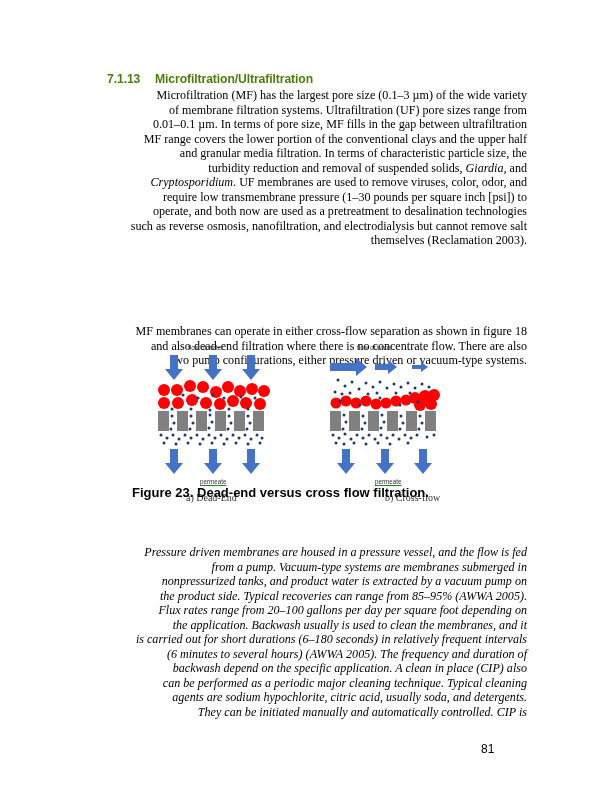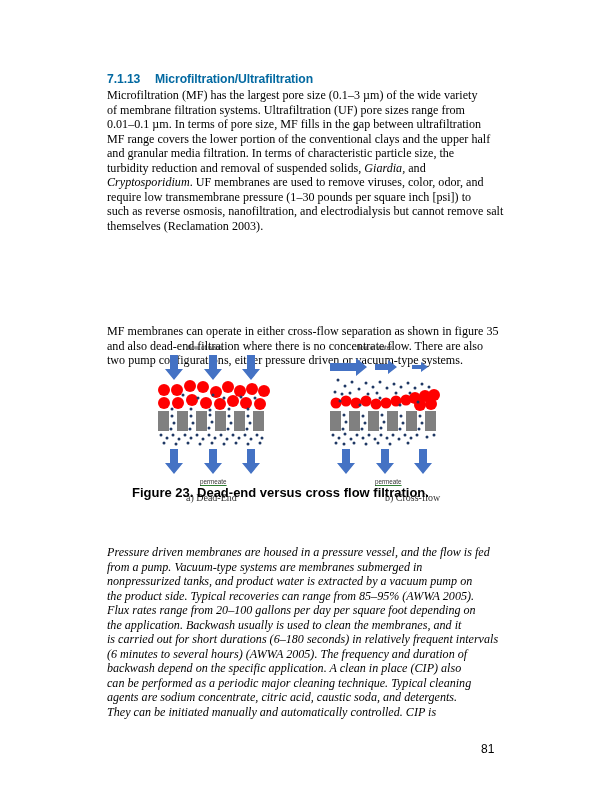--- a/index.html
+++ b/index.html
@@ -1,28 +1,28 @@
 <!DOCTYPE html>
 <html><head>
 <meta charset="utf-8">
 <style>
   html, body { margin: 0; padding: 0; background: #ffffff; }
   body { width: 612px; height: 792px; position: relative; overflow: hidden; }
   .page { position: absolute; left: 0; top: 0; width: 612px; height: 792px; background: #fff; }
   .heading {
     position: absolute; left: 107px; top: 72px;
     font-family: "Liberation Sans", sans-serif; font-weight: bold; font-size: 12.2px;
-    color: #0369a1; white-space: nowrap; letter-spacing: -0.1px;
+    color: #4d7c0f; white-space: nowrap; letter-spacing: -0.1px;
   }
   .heading .num { display: inline-block; width: 48px; }
   .para {
     position: absolute; left: 107px; width: 420px;
     font-family: "Liberation Serif", serif; font-size: 12.1px; line-height: 14.55px; color: #000;
   }
-  .para .ln { display: block; white-space: nowrap; }
+  .para .ln { display: block; white-space: nowrap; text-align: right; }
   .para i { font-style: italic; }
   #p1 { top: 88px; }
   #p2 { top: 324px; }
   #p3 { top: 545px; font-style: italic; }
   .figure { position: absolute; left: 150px; top: 343px; width: 320px; height: 170px; }
   .panel { position: absolute; top: 0; width: 140px; height: 165px; }
   .panel svg { position: absolute; left: 0; top: 0; }
   .flow-label, .perm-label {
     position: absolute; font-family: "Liberation Sans", sans-serif; font-size: 6.3px; color: #333; white-space: nowrap;
   }
@@ -50,26 +50,27 @@
 
   <div class="para" id="p1">
     <span class="ln">Microfiltration (MF) has the largest pore size (0.1–3 µm) of the wide variety</span>
     <span class="ln">of membrane filtration systems.  Ultrafiltration (UF) pore sizes range from</span>
     <span class="ln">0.01–0.1 µm.  In terms of pore size, MF fills in the gap between ultrafiltration</span>
     <span class="ln">MF range covers the lower portion of the conventional clays and the upper half</span>
     <span class="ln">and granular media filtration.  In terms of characteristic particle size, the</span>
     <span class="ln"><span>turbidity reduction and removal of suspended solids, </span><i>Giardia,</i><span> and</span></span>
     <span class="ln"><i>Cryptosporidium</i><span>.  UF membranes are used to remove viruses, color, odor, and</span></span>
     <span class="ln">require low transmembrane pressure (1–30 pounds per square inch [psi]) to</span>
+    <span class="ln">operate, and both now are used as a pretreatment to desalination technologies</span>
     <span class="ln">such as reverse osmosis, nanofiltration, and electrodialysis but cannot remove salt</span>
     <span class="ln">themselves (Reclamation 2003).</span>
   </div>
 
   <div class="para" id="p2">
-    <span class="ln">MF membranes can operate in either cross-flow separation as shown in figure 35</span>
+    <span class="ln">MF membranes can operate in either cross-flow separation as shown in figure 18</span>
     <span class="ln">and also dead-end filtration where there is no concentrate flow.  There are also</span>
     <span class="ln">two pump configurations, either pressure driven or vacuum-type systems.</span>
   </div>
 
   <div class="figure">
 
     <div class="panel" style="left:8px;">
       <svg width="130" height="150" viewBox="0 0 130 150">
 
         <g fill="#4472c4">
@@ -297,18 +298,18 @@
     <span class="ln">Pressure driven membranes are housed in a pressure vessel, and the flow is fed</span>
     <span class="ln">from a pump.  Vacuum-type systems are membranes submerged in</span>
     <span class="ln">nonpressurized tanks, and product water is extracted by a vacuum pump on</span>
     <span class="ln">the product side.  Typical recoveries can range from 85–95% (AWWA 2005).</span>
     <span class="ln">Flux rates range from 20–100 gallons per day per square foot depending on</span>
     <span class="ln">the application.  Backwash usually is used to clean the membranes, and it</span>
     <span class="ln">is carried out for short durations (6–180 seconds) in relatively frequent intervals</span>
     <span class="ln">(6 minutes to several hours) (AWWA 2005).  The frequency and duration of</span>
     <span class="ln">backwash depend on the specific application.  A clean in place (CIP) also</span>
     <span class="ln">can be performed as a periodic major cleaning technique.  Typical cleaning</span>
-    <span class="ln">agents are sodium concentrate, citric acid, caustic soda, and detergents.</span>
+    <span class="ln">agents are sodium hypochlorite, citric acid, usually soda, and detergents.</span>
     <span class="ln">They can be initiated manually and automatically controlled.  CIP is</span>
   </div>
 
   <div class="page-num">81</div>
 </div>
 
 </body></html>

